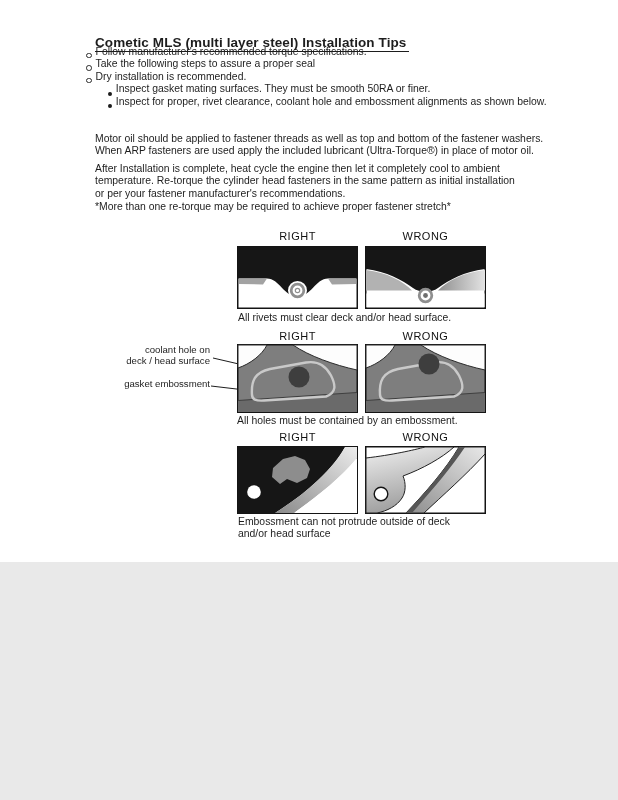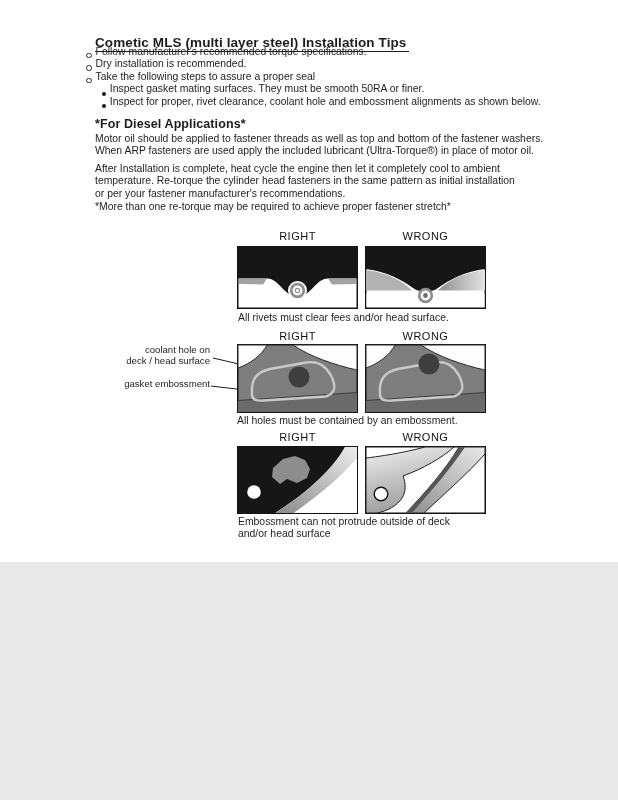--- a/index.html
+++ b/index.html
@@ -8,21 +8,21 @@
     font-family:"Liberation Sans","DejaVu Sans",sans-serif;color:#1d1d1d;
     overflow:hidden;margin:0 auto;
   }
   .abs{position:absolute;}
   .title{
     left:95px;top:26px;font-size:13.5px;font-weight:bold;letter-spacing:.1px;
     border-bottom:1.8px solid #1d1d1d;padding:0 3px 1px 0;display:inline-block;line-height:15px;
   }
   .bullets{left:86px;top:46px;width:500px;font-size:10.4px;line-height:12.4px;}
   .brow{display:flex;align-items:flex-end;}
-  .brow.sub{margin-left:16px;}
+  .brow.sub{margin-left:22px;}
   .ring{flex:0 0 auto;width:3.6px;height:3.6px;border:1px solid #2c2c2c;border-radius:50%;margin:3.8px 4px 0 0;}
   .dot{flex:0 0 auto;width:3.8px;height:3.8px;background:#1d1d1d;border-radius:50%;margin:4.2px 4px 0 0;}
   .dheading{left:95px;top:117px;font-size:12.5px;font-weight:bold;letter-spacing:.1px;}
   .para{left:95px;width:470px;font-size:10.4px;line-height:12.4px;white-space:pre-line;}
   .p1{top:133px;} .p2{top:163px;} .pnote{top:201px;}
   .dhead{width:121px;text-align:center;font-size:11px;letter-spacing:.5px;color:#111;}
   .cap{font-size:10.4px;line-height:12.2px;white-space:pre-line;}
   .cap2{width:249px;text-align:left;}
   .callout{width:100px;text-align:right;font-size:9.6px;line-height:10.6px;white-space:pre-line;}
   .panel{display:block;}
@@ -42,37 +42,36 @@
 
   <h1 class="abs title">Cometic MLS (multi layer steel) Installation Tips</h1>
 
   <div class="abs bullets">
     <div class="brow">
       <span class="ring"></span>
       <span>Follow manufacturer's recommended torque specifications.</span>
     </div>
     <div class="brow">
       <span class="ring"></span>
-      <span>Dry installation is recommended.</span>
+      <span>Take the following steps to assure a proper seal</span>
     </div>
     <div class="brow">
       <span class="ring"></span>
-      <span>Take the following steps to assure a proper seal</span>
+      <span>Dry installation is recommended.</span>
     </div>
     <div class="brow sub">
       <span class="dot"></span>
       <span>Inspect gasket mating surfaces.  They must be smooth 50RA or finer.</span>
     </div>
     <div class="brow sub">
       <span class="dot"></span>
       <span>Inspect for proper, rivet clearance, coolant hole and embossment alignments as shown below.</span>
     </div>
   </div>
 
-  <div class="abs dheading">*For Diesel Applications*</div>
   <div class="abs para p1">Motor oil should be applied to fastener threads as well as top and bottom of the fastener washers.
 When ARP fasteners are used apply the included lubricant (Ultra-Torque®) in place of motor oil.</div>
   <div class="abs para pnote">*More than one re-torque may be required to achieve proper fastener stretch*</div>
   <div class="abs para p2">After Installation is complete, heat cycle the engine then let it completely cool to ambient
 temperature. Re-torque the cylinder head fasteners in the same pattern as initial installation
 or per your fastener manufacturer's recommendations.</div>
 
   <div class="abs dhead" style="left:237px;top:230px;">RIGHT</div>
   <div class="abs dhead" style="left:365px;top:230px;">WRONG</div>
 
@@ -95,21 +94,21 @@
     </defs>
     <rect x="0.75" y="0.75" width="119.5" height="61.5" fill="#ffffff" stroke="#141414" stroke-width="1.5"></rect>
     <path d="M1,24 C22,26.5 38,35 47,44.5 L1,44.5 Z" fill="#b2b2b2"></path>
     <path d="M120,24 C98,26.5 82,35 73,44.5 L120,44.5 Z" fill="url(#g1w)"></path>
     <path d="M1,1 H120 V23 C99,25.5 84,34 73,42 C66,47 55,47 48,42 C37,34 22,25.5 1,23 Z" fill="#161616"></path>
     <rect x="1.5" y="47.5" width="118" height="13.5" fill="#ffffff"></rect>
     <circle cx="60.5" cy="49.5" r="6.3" fill="#ffffff" stroke="#8f8f8f" stroke-width="2.8"></circle>
     <circle cx="60.5" cy="49.5" r="2.4" fill="#6f6f6f"></circle>
   </svg>
 
-  <div class="abs cap" style="left:238px;top:312px;">All rivets must clear fees and/or head surface.</div>
+  <div class="abs cap" style="left:238px;top:312px;">All rivets must clear deck and/or head surface.</div>
 
   <div class="abs dhead" style="left:237px;top:330px;">RIGHT</div>
   <div class="abs dhead" style="left:365px;top:330px;">WRONG</div>
 
   <div class="abs callout" style="left:110px;top:345px;">coolant hole on
 deck / head surface</div>
   <div class="abs callout" style="left:110px;top:379px;">gasket embossment</div>
 
   <svg class="abs" style="left:203px;top:346px;" width="102" height="55" viewBox="0 0 102 55">
     <line x1="10" y1="12" x2="96" y2="32" stroke="#1d1d1d" stroke-width="1"></line>

